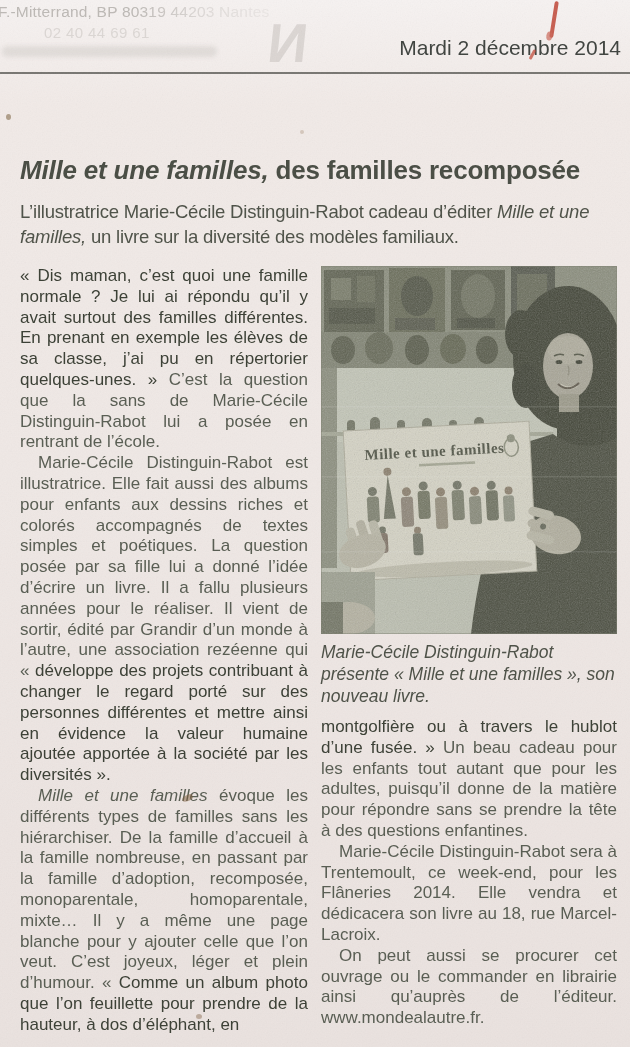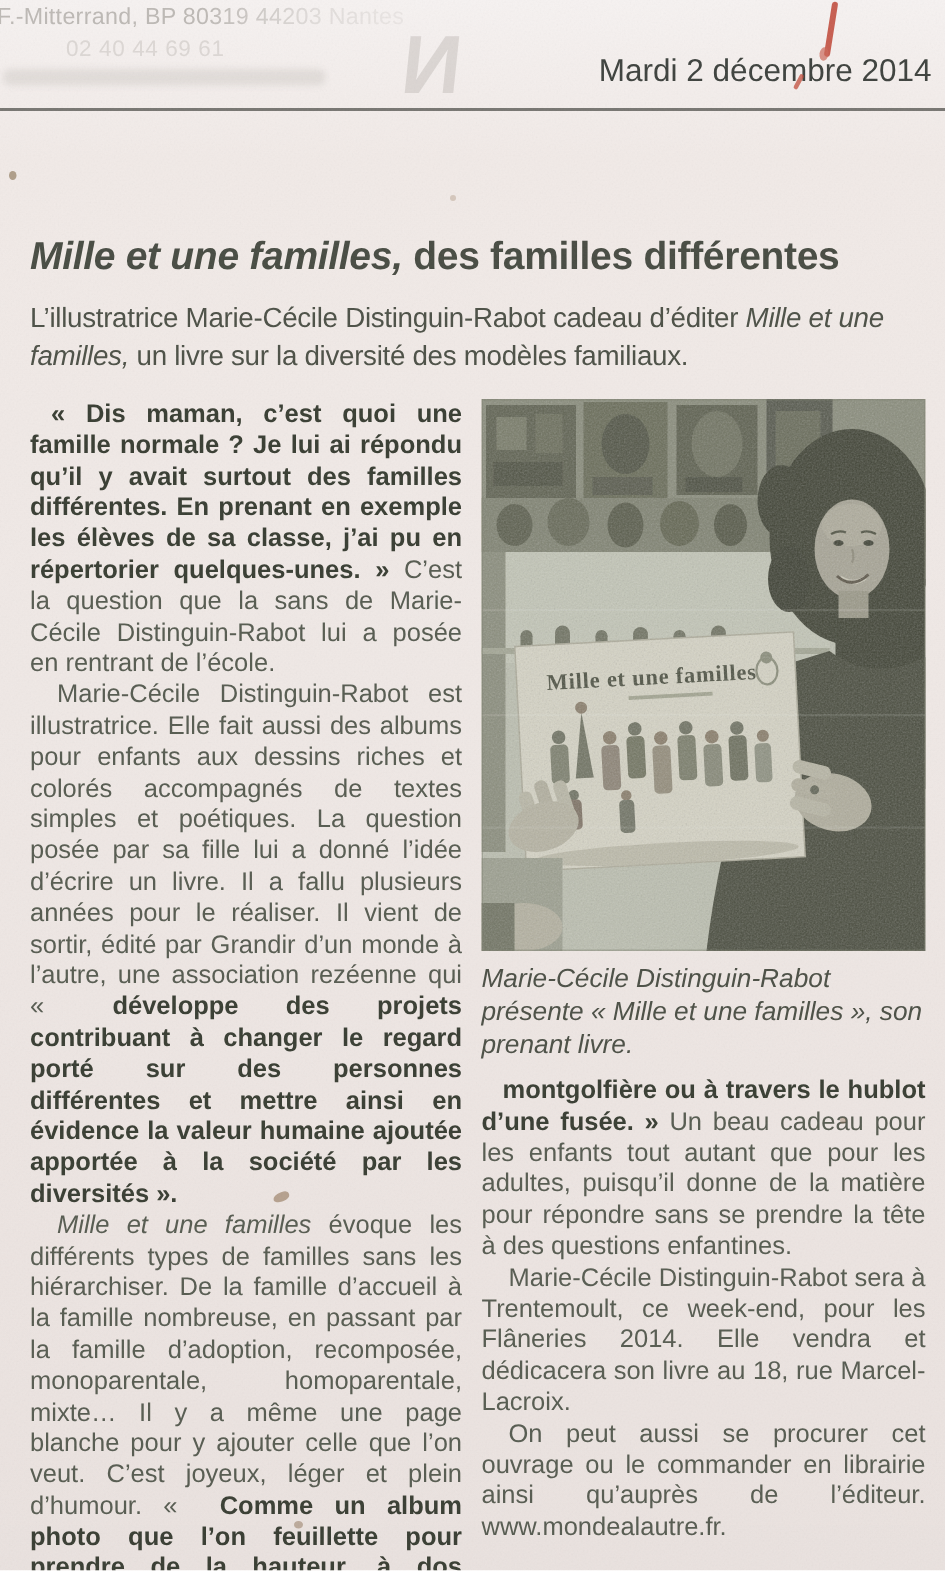--- a/index.html
+++ b/index.html
@@ -28,21 +28,21 @@
   .pen-slash::after{content:"";position:absolute;left:-3px;top:31px;width:6px;height:9px;border-radius:50%;
     background:#c4503e;opacity:.7;}
   .pen-tick{position:absolute;left:531px;top:49px;width:3px;height:11px;background:#c24a38;
     border-radius:2px;transform:rotate(28deg);opacity:.75;}
   
   .headline{position:absolute;left:20px;top:155px;margin:0;font-size:26px;font-weight:700;
     color:#474b42;letter-spacing:-.2px;white-space:nowrap;}
   .subhead{position:absolute;left:20px;top:199px;margin:0;width:595px;font-size:18.5px;
     line-height:25px;color:#4c5046;letter-spacing:-.2px;}
   .run-i{font-style:italic;text-align:right;}
-  .run-b{font-weight:700;color:#383d32;margin-left:14px;}
+  .run-b{font-weight:400;color:#383d32;}
   
   .columns{position:absolute;left:20px;top:266px;width:597px;display:flex;gap:13px;}
   .col-left{width:288px;}
   .col-right{width:296px;}
   .col p{margin:0;font-size:17px;line-height:20.8px;color:#565b50;text-align:justify;
     hyphens:auto;-webkit-hyphens:auto;}
   .col p.indent{text-indent:18px;}
   figure{margin:0;}
   figcaption{margin-top:7px;font-style:italic;font-size:17.5px;line-height:22px;color:#4b4f45;}
   .right-text{margin-top:10px;}
@@ -66,21 +66,21 @@
 
   <div class="return-address">F.-Mitterrand, BP 80319 44203 Nantes</div>
   <div class="faded-phone">02 40 44 69 61</div>
   <div class="faded-smudge"></div>
   <div class="watermark-n">N</div>
   <div class="issue-date">Mardi 2 décembre 2014</div>
   <div class="pen-slash"></div>
   <div class="pen-tick"></div>
   <hr class="rule">
 
-  <h1 class="headline"><span class="run-i">Mille et une familles,</span><span class="run-r"> des familles différentes</span></h1>
+  <h1 class="headline"><span class="run-i">Mille et une familles,</span><span class="run-r"> des familles recomposée</span></h1>
   <p class="subhead"><span class="run-r">L’illustratrice Marie-Cécile Distinguin-Rabot cadeau d’éditer </span><span class="run-i">Mille et une familles,</span><span class="run-r"> un livre sur la diversité des modèles familiaux.</span></p>
 
   <div class="columns">
     <div class="col col-left">
         <p><span class="run-b">« Dis maman, c’est quoi une famille normale ? Je lui ai répondu qu’il y avait surtout des familles différentes. En prenant en exemple les élèves de sa classe, j’ai pu en répertorier quelques-unes. » </span><span class="run-r">C’est la question que la sans de Marie-Cécile Distinguin-Rabot lui a posée en rentrant de l’école.</span></p>
         <p class="indent"><span class="run-r">Marie-Cécile Distinguin-Rabot est illustratrice. Elle fait aussi des albums pour enfants aux dessins riches et colorés accompagnés de textes simples et poétiques. La question posée par sa fille lui a donné l’idée d’écrire un livre. Il a fallu plusieurs années pour le réaliser. Il vient de sortir, édité par Grandir d’un monde à l’autre, une association rezéenne qui « </span><span class="run-b">développe des projets contribuant à changer le regard porté sur des personnes différentes et mettre ainsi en évidence la valeur humaine ajoutée apportée à la société par les diversités ».</span></p>
         <p class="indent"><span class="run-i">Mille et une familles</span><span class="run-r"> évoque les différents types de familles sans les hiérarchiser. De la famille d’accueil à la famille nombreuse, en passant par la famille d’adoption, recomposée, monoparentale, homoparentale, mixte… Il y a même une page blanche pour y ajouter celle que l’on veut. C’est joyeux, léger et plein d’humour. « </span><span class="run-b">Comme un album photo que l’on feuillette pour prendre de la hauteur, à dos d’éléphant, en</span></p>
       </div>
 
     <div class="col col-right">
@@ -203,21 +203,21 @@
           <ellipse cx="28" cy="352" rx="26" ry="16" fill="#b7b4a3"></ellipse>
           <rect x="0" y="336" width="22" height="32" fill="#6f7261"></rect>
 
           <rect x="0" y="140" width="296" height="1.5" fill="#ffffff" opacity="0.12"></rect>
           <rect x="0" y="210" width="296" height="1.5" fill="#ffffff" opacity="0.12"></rect>
           <rect x="0" y="285" width="296" height="1.5" fill="#ffffff" opacity="0.1"></rect>
           <rect width="296" height="368" fill="#87906f" opacity="0.06"></rect>
           <rect width="296" height="368" filter="url(#grainF)" opacity="0.3"></rect>
           <rect x="0.5" y="0.5" width="295" height="367" fill="none" stroke="#7e8170" stroke-opacity="0.45"></rect>
         </svg>
-        <figcaption>Marie-Cécile Distinguin-Rabot présente « Mille et une familles », son prenant livre.</figcaption>
+        <figcaption>Marie-Cécile Distinguin-Rabot présente « Mille et une familles », son nouveau livre.</figcaption>
       </figure>
       <div class="right-text">
           <p><span class="run-b">montgolfière ou à travers le hublot d’une fusée. » </span><span class="run-r">Un beau cadeau pour les enfants tout autant que pour les adultes, puisqu’il donne de la matière pour répondre sans se prendre la tête à des questions enfantines.</span></p>
           <p class="indent"><span class="run-r">Marie-Cécile Distinguin-Rabot sera à Trentemoult, ce week-end, pour les Flâneries 2014. Elle vendra et dédicacera son livre au 18, rue Marcel-Lacroix.</span></p>
           <p class="indent"><span class="run-r">On peut aussi se procurer cet ouvrage ou le commander en librairie ainsi qu’auprès de l’éditeur. www.mondealautre.fr.</span></p>
         </div>
     </div>
   </div>
 
   <div class="speck s1"></div>

